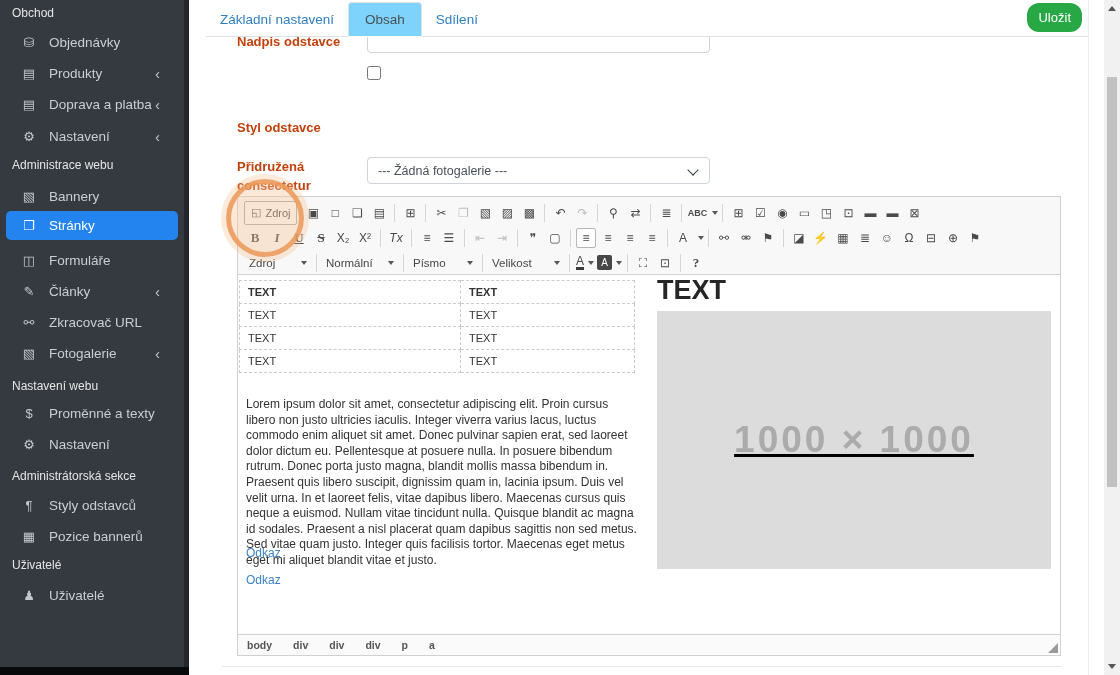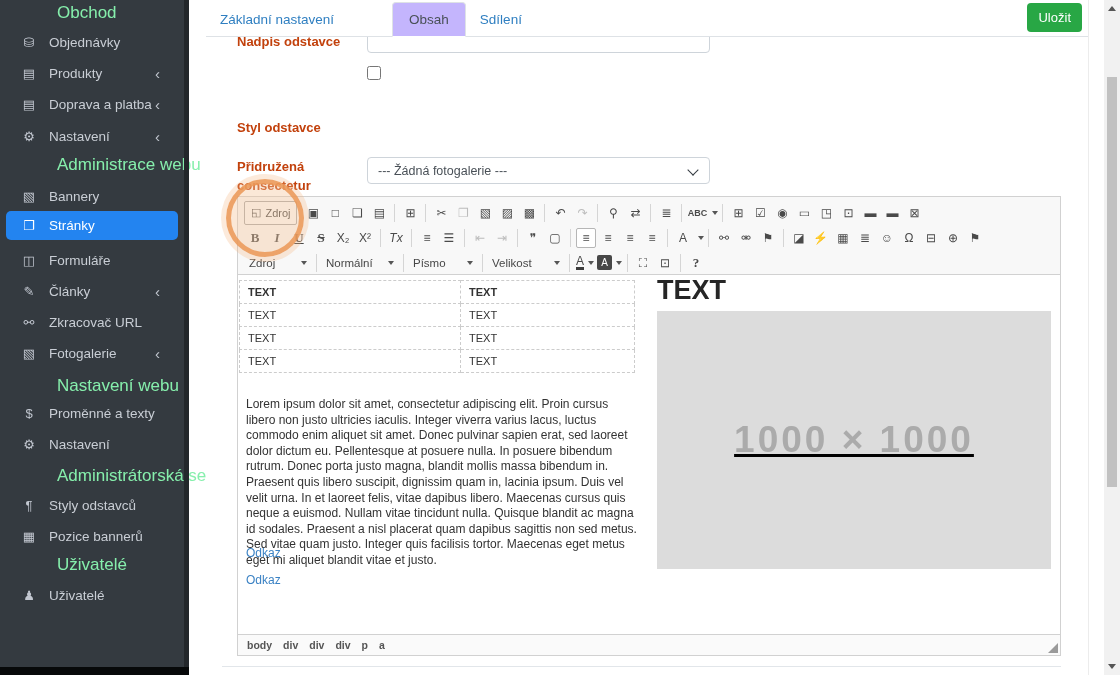--- a/index.html
+++ b/index.html
@@ -3,39 +3,39 @@
 <meta charset="utf-8">
 <style>
   html,body{margin:0;padding:0;}
   .page{position:relative;width:1120px;height:675px;overflow:hidden;background:#ffffff;
         font-family:"Liberation Sans",sans-serif;-webkit-font-smoothing:antialiased;}
 
   
   .sidebar{position:absolute;left:0;top:0;width:189px;height:675px;background:#343a40;}
   .side-strip{position:absolute;left:184px;top:0;width:5px;height:675px;background:#23272b;}
   .side-bottom{position:absolute;left:0;top:667px;width:189px;height:8px;background:#07090a;}
-  .sh{position:absolute;left:12px;width:165px;height:18px;font-size:17px;color:#86efac;
-      display:flex;align-items:center;white-space:nowrap;margin-left:45px;}
+  .sh{position:absolute;left:12px;width:165px;height:18px;font-size:12px;color:#e5e5e5;
+      display:flex;align-items:center;white-space:nowrap;}
   .si{position:absolute;left:0;width:184px;height:30px;display:flex;align-items:center;
       color:#c9ced5;font-size:13.5px;cursor:pointer;white-space:nowrap;}
   .si .ic{width:22px;margin-left:18px;margin-right:9px;text-align:center;font-size:13px;color:#c2c7d0;}
   .si .ch{position:absolute;right:24px;font-size:15px;color:#c2c7d0;line-height:1;}
   .si.active{left:6px;width:172px;height:29px;background:#2384f0;border-radius:5px;color:#ffffff;}
   .si.active .ic{margin-left:12px;color:#ffffff;}
 
   
   .card{position:absolute;left:206px;top:0;width:882px;height:675px;background:#fff;border-right:1px solid #ececec;}
   .content{position:absolute;left:0;top:0;width:100%;height:100%;z-index:1;}
   .tabbar{position:absolute;left:0;top:0;width:100%;height:36px;background:#fff;
           border-bottom:1px solid #dee2e6;z-index:10;display:flex;align-items:flex-end;}
   .tab{font-size:13.5px;color:#2f7fc1;padding:9px 14px;cursor:pointer;}
-  .tab.active{color:#495057;background:#c4b5fd;border:1px solid #dee2e6;border-bottom:1px solid #fff;
-              border-radius:4px 4px 0 0;margin-bottom:-1px;padding:9px 16px;margin-left:44px;}
+  .tab.active{color:#495057;background:#7dd3fc;border:1px solid #dee2e6;border-bottom:1px solid #fff;
+              border-radius:4px 4px 0 0;margin-bottom:-1px;padding:9px 16px;}
   .save-btn{position:absolute;right:6px;top:3px;height:29px;padding:0 11px;background:#28a745;color:#fff;
-            font-size:13px;border:none;border-radius:4px;display:flex;align-items:center;cursor:pointer;z-index:11;}
+            font-size:13px;border:none;border-radius:12px;display:flex;align-items:center;cursor:pointer;z-index:11;}
 
   .flabel{position:absolute;left:31px;width:136px;font-size:13px;font-weight:bold;color:#c2410c;line-height:1.45;}
   .tinput{position:absolute;left:161px;width:343px;height:28px;border:1px solid #ced4da;border-radius:4px;
           box-sizing:border-box;background:#fff;font-size:12.5px;color:#495057;padding:0 10px;}
   .selbox{position:absolute;left:161px;width:343px;height:27px;border:1px solid #ced4da;border-radius:4px;
           box-sizing:border-box;background:#fff;font-size:12.5px;color:#495057;display:flex;align-items:center;
           padding:0 26px 0 10px;cursor:pointer;}
   .sel-caret{position:absolute;right:12px;top:8px;width:7px;height:7px;border-right:1.5px solid #343a40;
              border-bottom:1.5px solid #343a40;transform:rotate(45deg);}
   .cb{position:absolute;left:161px;width:14px;height:14px;margin:0;}
@@ -69,21 +69,21 @@
   .ed-table{position:absolute;left:1px;top:5px;width:396px;border-collapse:collapse;}
   .ed-table td{border:1px dashed #cccccc;height:22px;padding:0 8px;font-size:11px;color:#333;}
   .ed-table tr.hd td{font-weight:bold;}
   .ed-para{position:absolute;left:8px;top:122px;width:392px;font-size:12px;line-height:15.6px;color:#333;}
   .ed-link{position:absolute;left:8px;font-size:12px;color:#3b82c4;cursor:pointer;}
   .ed-h{position:absolute;left:419px;top:0px;font-size:27px;font-weight:bold;color:#262626;}
   .ed-img{position:absolute;left:419px;top:36px;width:394px;height:258px;background:#dcdcdc;
           display:flex;align-items:center;justify-content:center;text-decoration:underline;}
   .ed-img span{font-size:37px;font-weight:bold;color:#ababab;letter-spacing:3px;}
   .pathbar{position:absolute;left:0;top:437px;width:100%;height:21px;background:#fafafa;border-top:1px solid #d1d1d1;
-           box-sizing:border-box;display:flex;align-items:center;gap:11px;padding-left:9px;font-size:10.5px;
+           box-sizing:border-box;display:flex;align-items:center;gap:21px;padding-left:9px;font-size:10.5px;
            font-weight:bold;color:#555;}
   .pathbar span{cursor:pointer;}
   .rsz{position:absolute;right:2px;top:446px;width:0;height:0;border-left:10px solid transparent;
        border-bottom:10px solid #9a9a9a;cursor:nwse-resize;}
   .hr-line{position:absolute;left:16px;top:666px;width:839px;height:1px;background:#e2e6ea;}
 
   
   .sb{position:absolute;left:1104px;top:0;width:16px;height:675px;background:#f1f1f1;}
   .sb-up{position:absolute;left:4px;top:6px;width:0;height:0;border-left:4px solid transparent;
          border-right:4px solid transparent;border-bottom:5px solid #555;}

